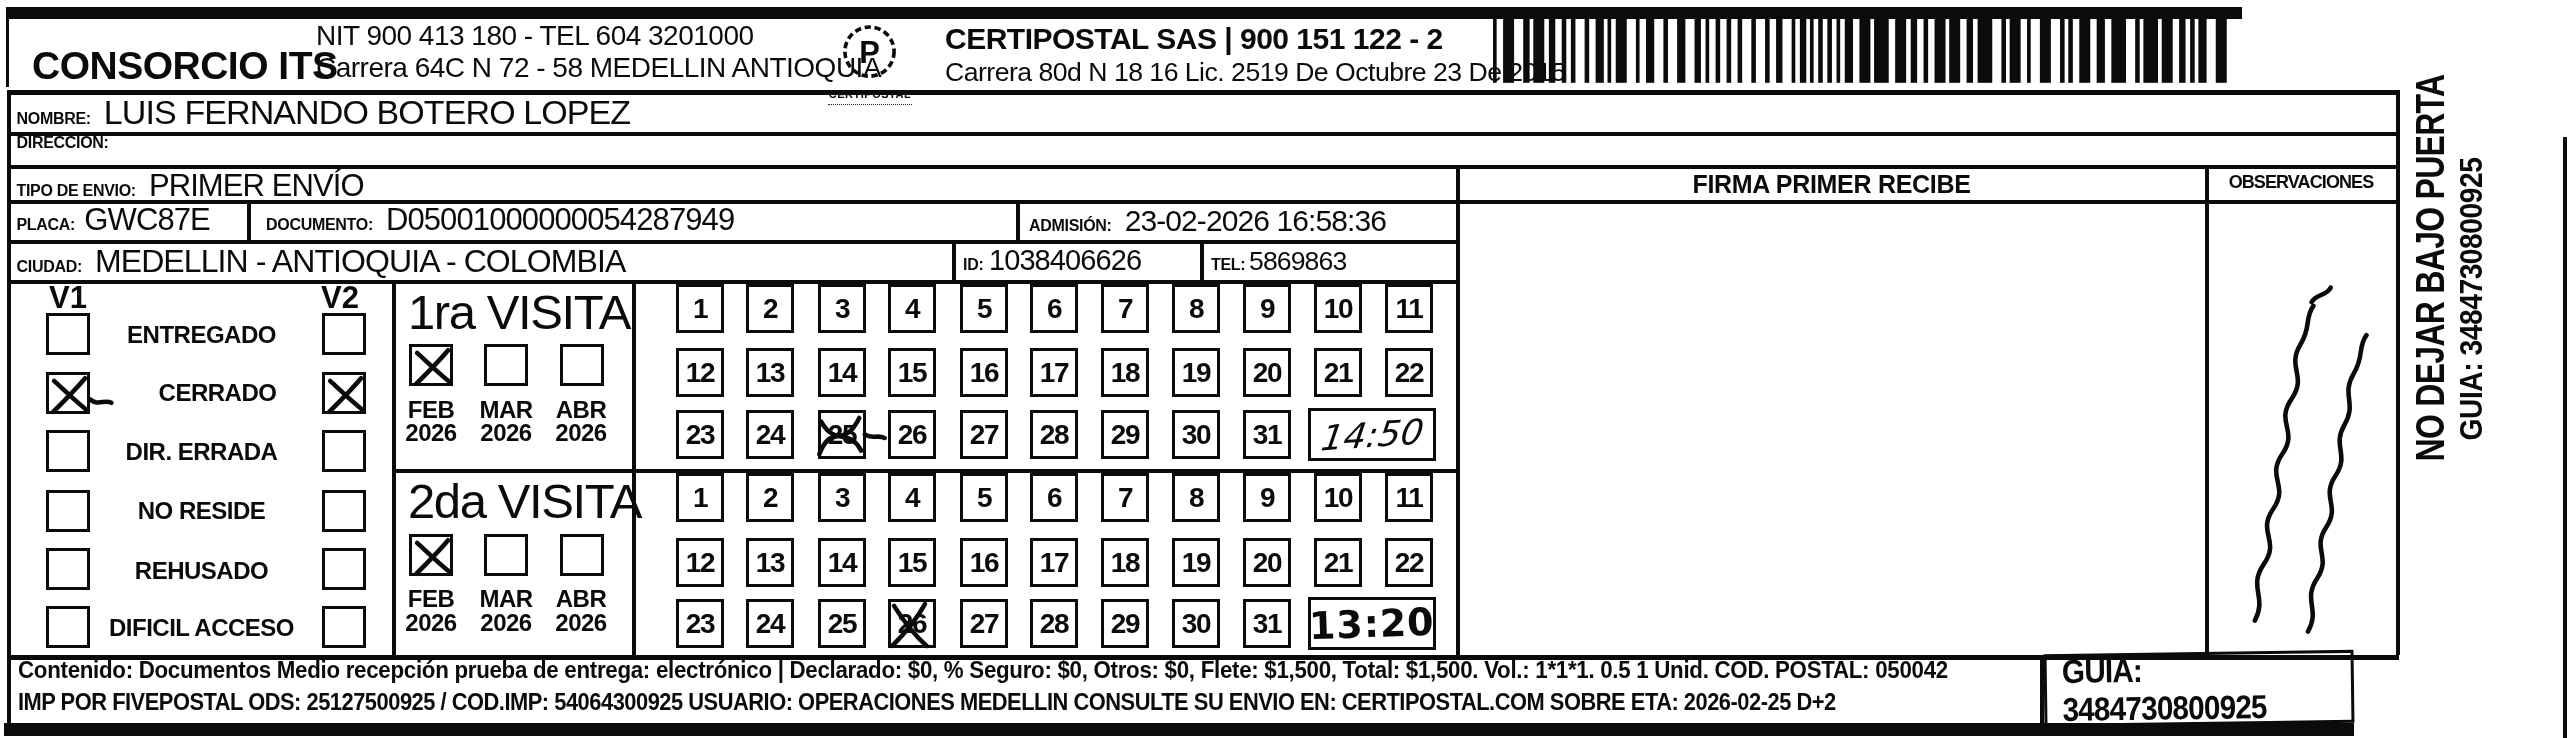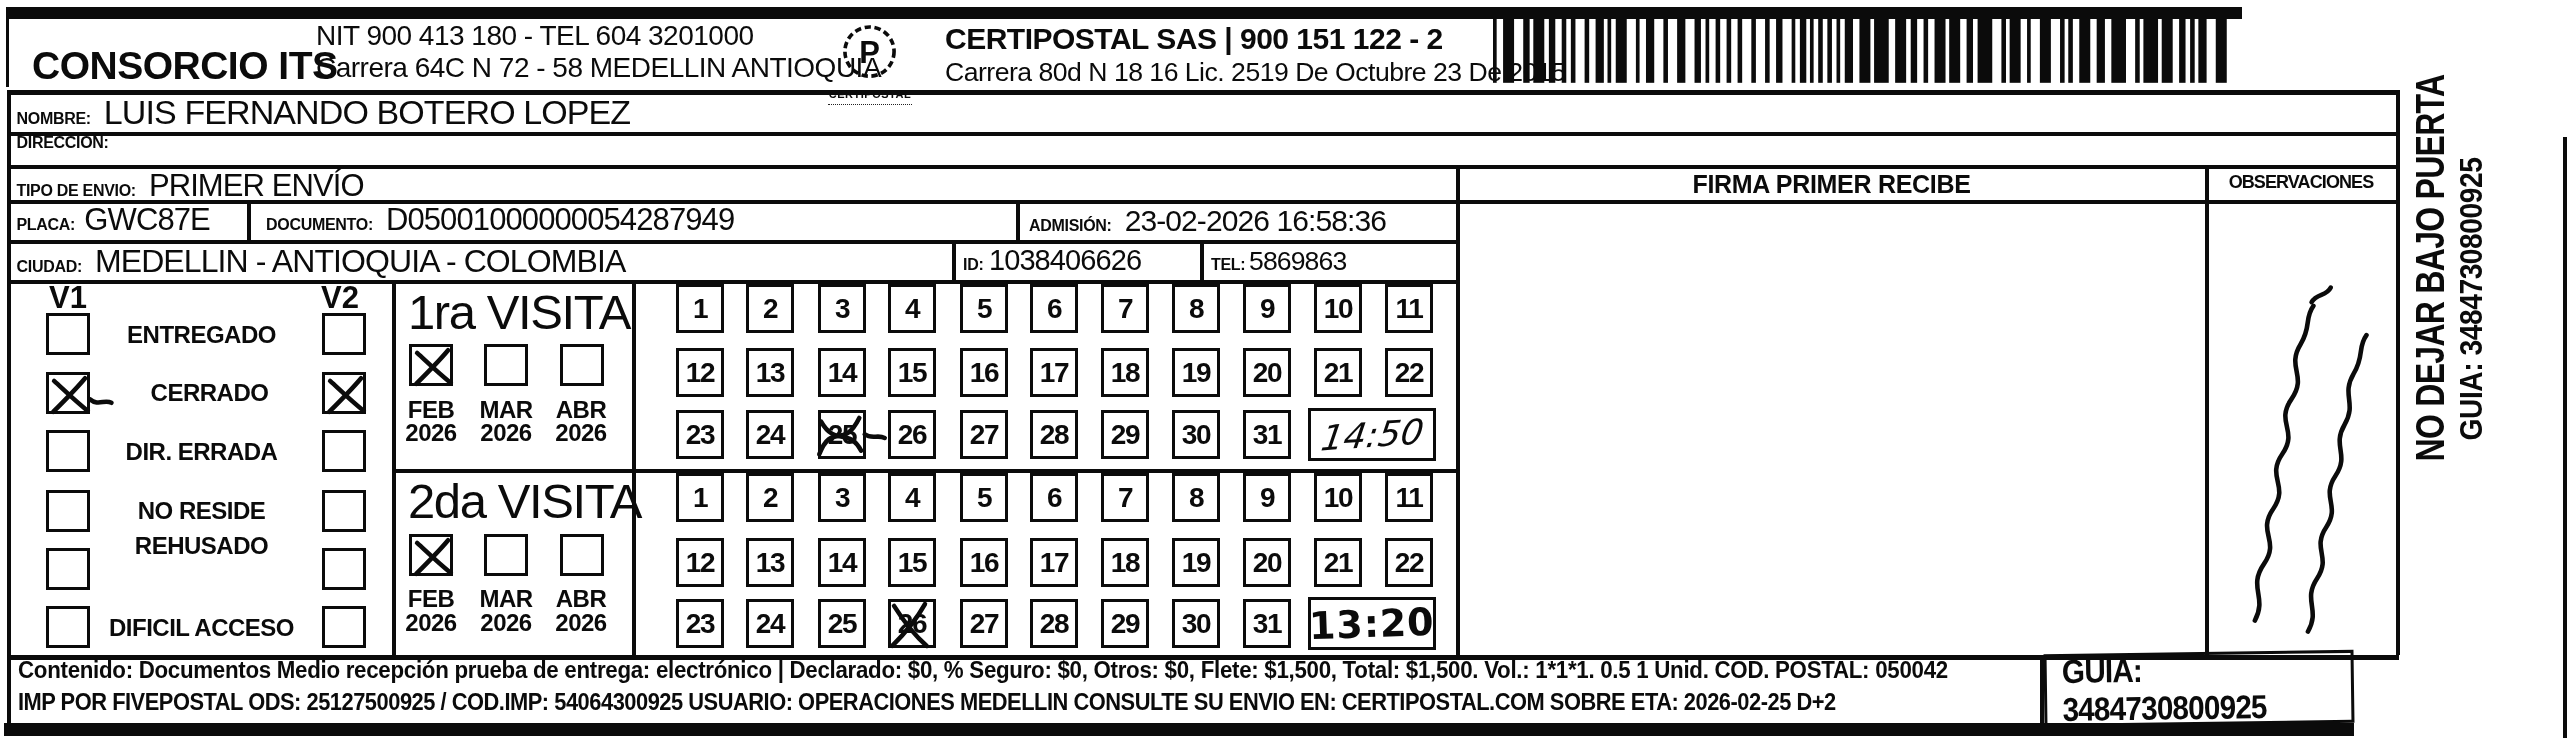--- a/index.html
+++ b/index.html
@@ -208,35 +208,35 @@
       <div class="cb" style="left: 46px; top: 313px;"></div>
       <div class="status-label" style="left: 96px; top: 321px;">ENTREGADO</div>
       <div class="cb" style="left: 322px; top: 313px;"></div>
       <div class="cb" style="left: 46px; top: 372px;">
         <span class="mark"><svg width="73" height="51" viewBox="0 0 80 56">
             <path d="M11 12 C 22 22, 33 33, 48 45" stroke="#0b0b0b" stroke-width="5" fill="none" stroke-linecap="round"></path>
             <path d="M45 9 C 35 21, 21 35, 10 46" stroke="#0b0b0b" stroke-width="5" fill="none" stroke-linecap="round"></path>
             <path d="M50 32 C 60 40, 66 32, 74 36" stroke="#0b0b0b" stroke-width="5" fill="none" stroke-linecap="round"></path>
           </svg></span>
       </div>
-      <div class="status-label" style="left: 104px; top: 379px;">CERRADO</div>
+      <div class="status-label" style="left: 112px; top: 379px;">CERRADO</div>
       <div class="cb" style="left: 322px; top: 372px;">
         <span class="mark"><svg width="53" height="51" viewBox="0 0 58 56">
             <path d="M11 12 C 22 22, 33 33, 48 45" stroke="#0b0b0b" stroke-width="5" fill="none" stroke-linecap="round"></path>
             <path d="M45 9 C 35 21, 21 35, 10 46" stroke="#0b0b0b" stroke-width="5" fill="none" stroke-linecap="round"></path>
           </svg></span>
       </div>
       <div class="cb" style="left: 46px; top: 430px;"></div>
       <div class="status-label" style="left: 96px; top: 438px;">DIR. ERRADA</div>
       <div class="cb" style="left: 322px; top: 430px;"></div>
       <div class="cb" style="left: 46px; top: 490px;"></div>
       <div class="status-label" style="left: 96px; top: 497px;">NO RESIDE</div>
       <div class="cb" style="left: 322px; top: 490px;"></div>
       <div class="cb" style="left: 46px; top: 548px;"></div>
-      <div class="status-label" style="left: 96px; top: 532px;">REHUSADO</div>
+      <div class="status-label" style="left: 96px; top: 557px;">REHUSADO</div>
       <div class="cb" style="left: 322px; top: 548px;"></div>
       <div class="cb" style="left: 46px; top: 606px;"></div>
       <div class="status-label" style="left: 96px; top: 614px;">DIFICIL ACCESO</div>
       <div class="cb" style="left: 322px; top: 606px;"></div>
       <div class="vtitle" style="left: 408px; top: 284px;">1ra VISITA</div>
       <div class="cb" style="left: 409px; top: 344px;">
         <span class="mark"><svg width="53" height="51" viewBox="0 0 58 56">
             <path d="M11 12 C 22 22, 33 33, 48 45" stroke="#0b0b0b" stroke-width="5" fill="none" stroke-linecap="round"></path>
             <path d="M45 9 C 35 21, 21 35, 10 46" stroke="#0b0b0b" stroke-width="5" fill="none" stroke-linecap="round"></path>
           </svg></span>

